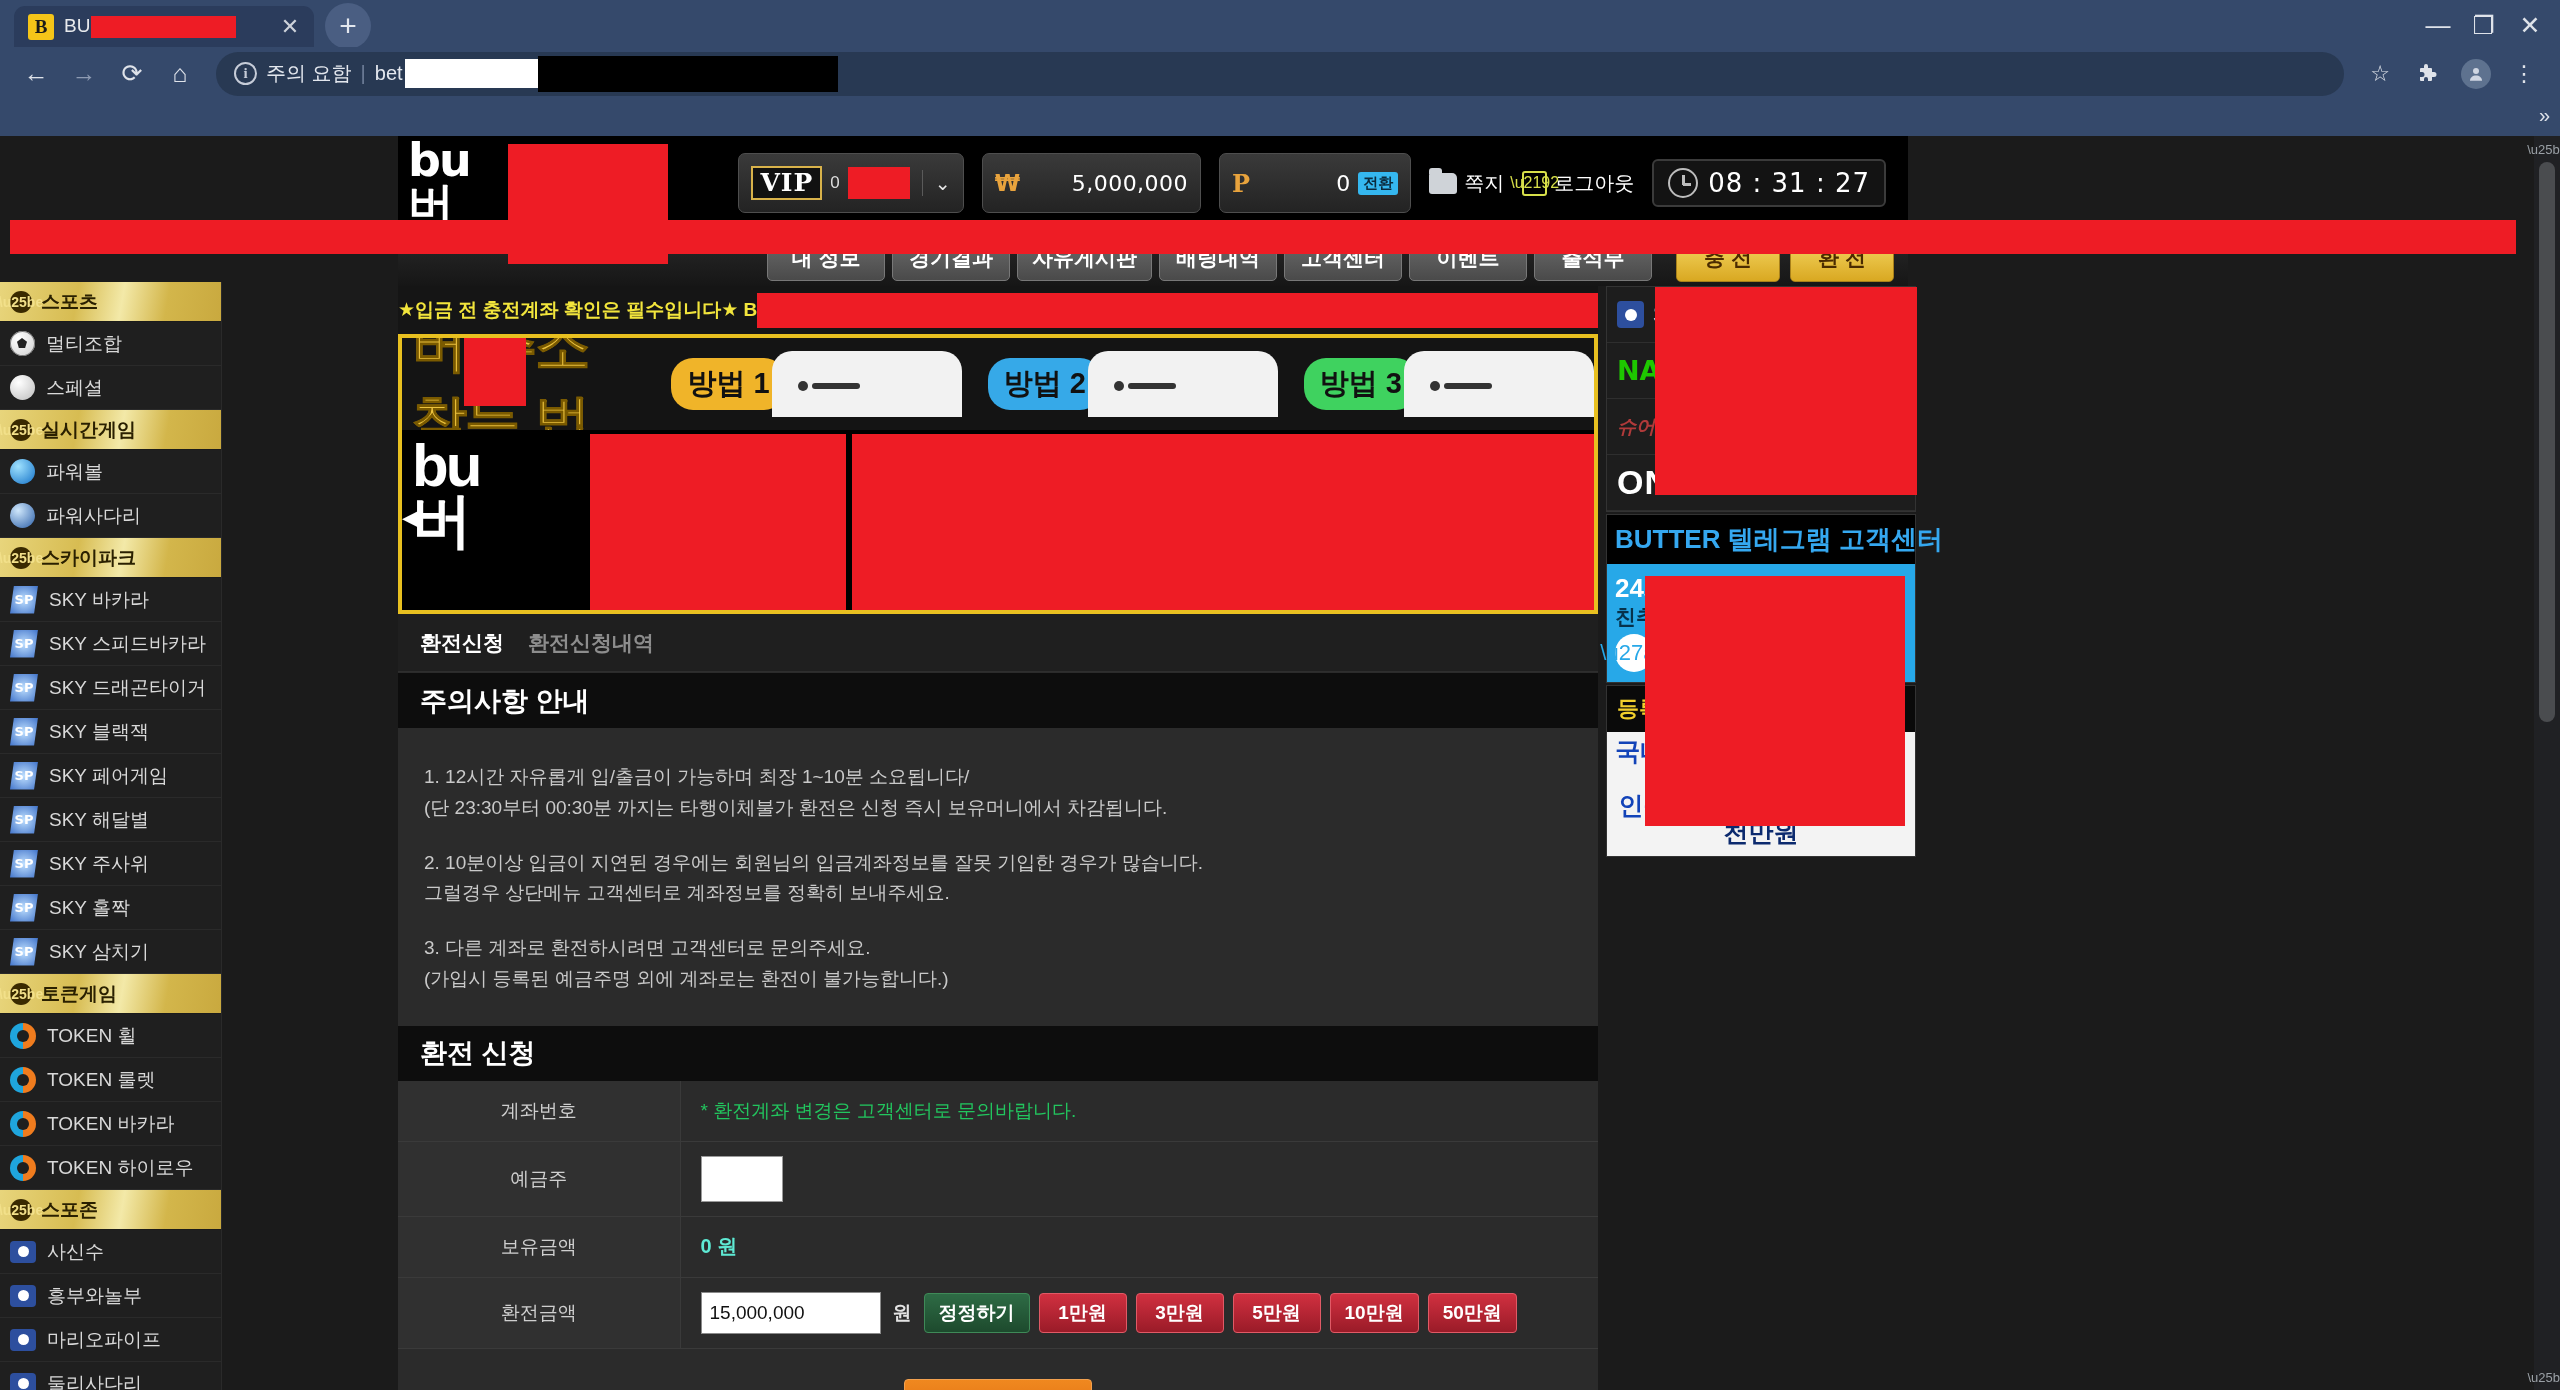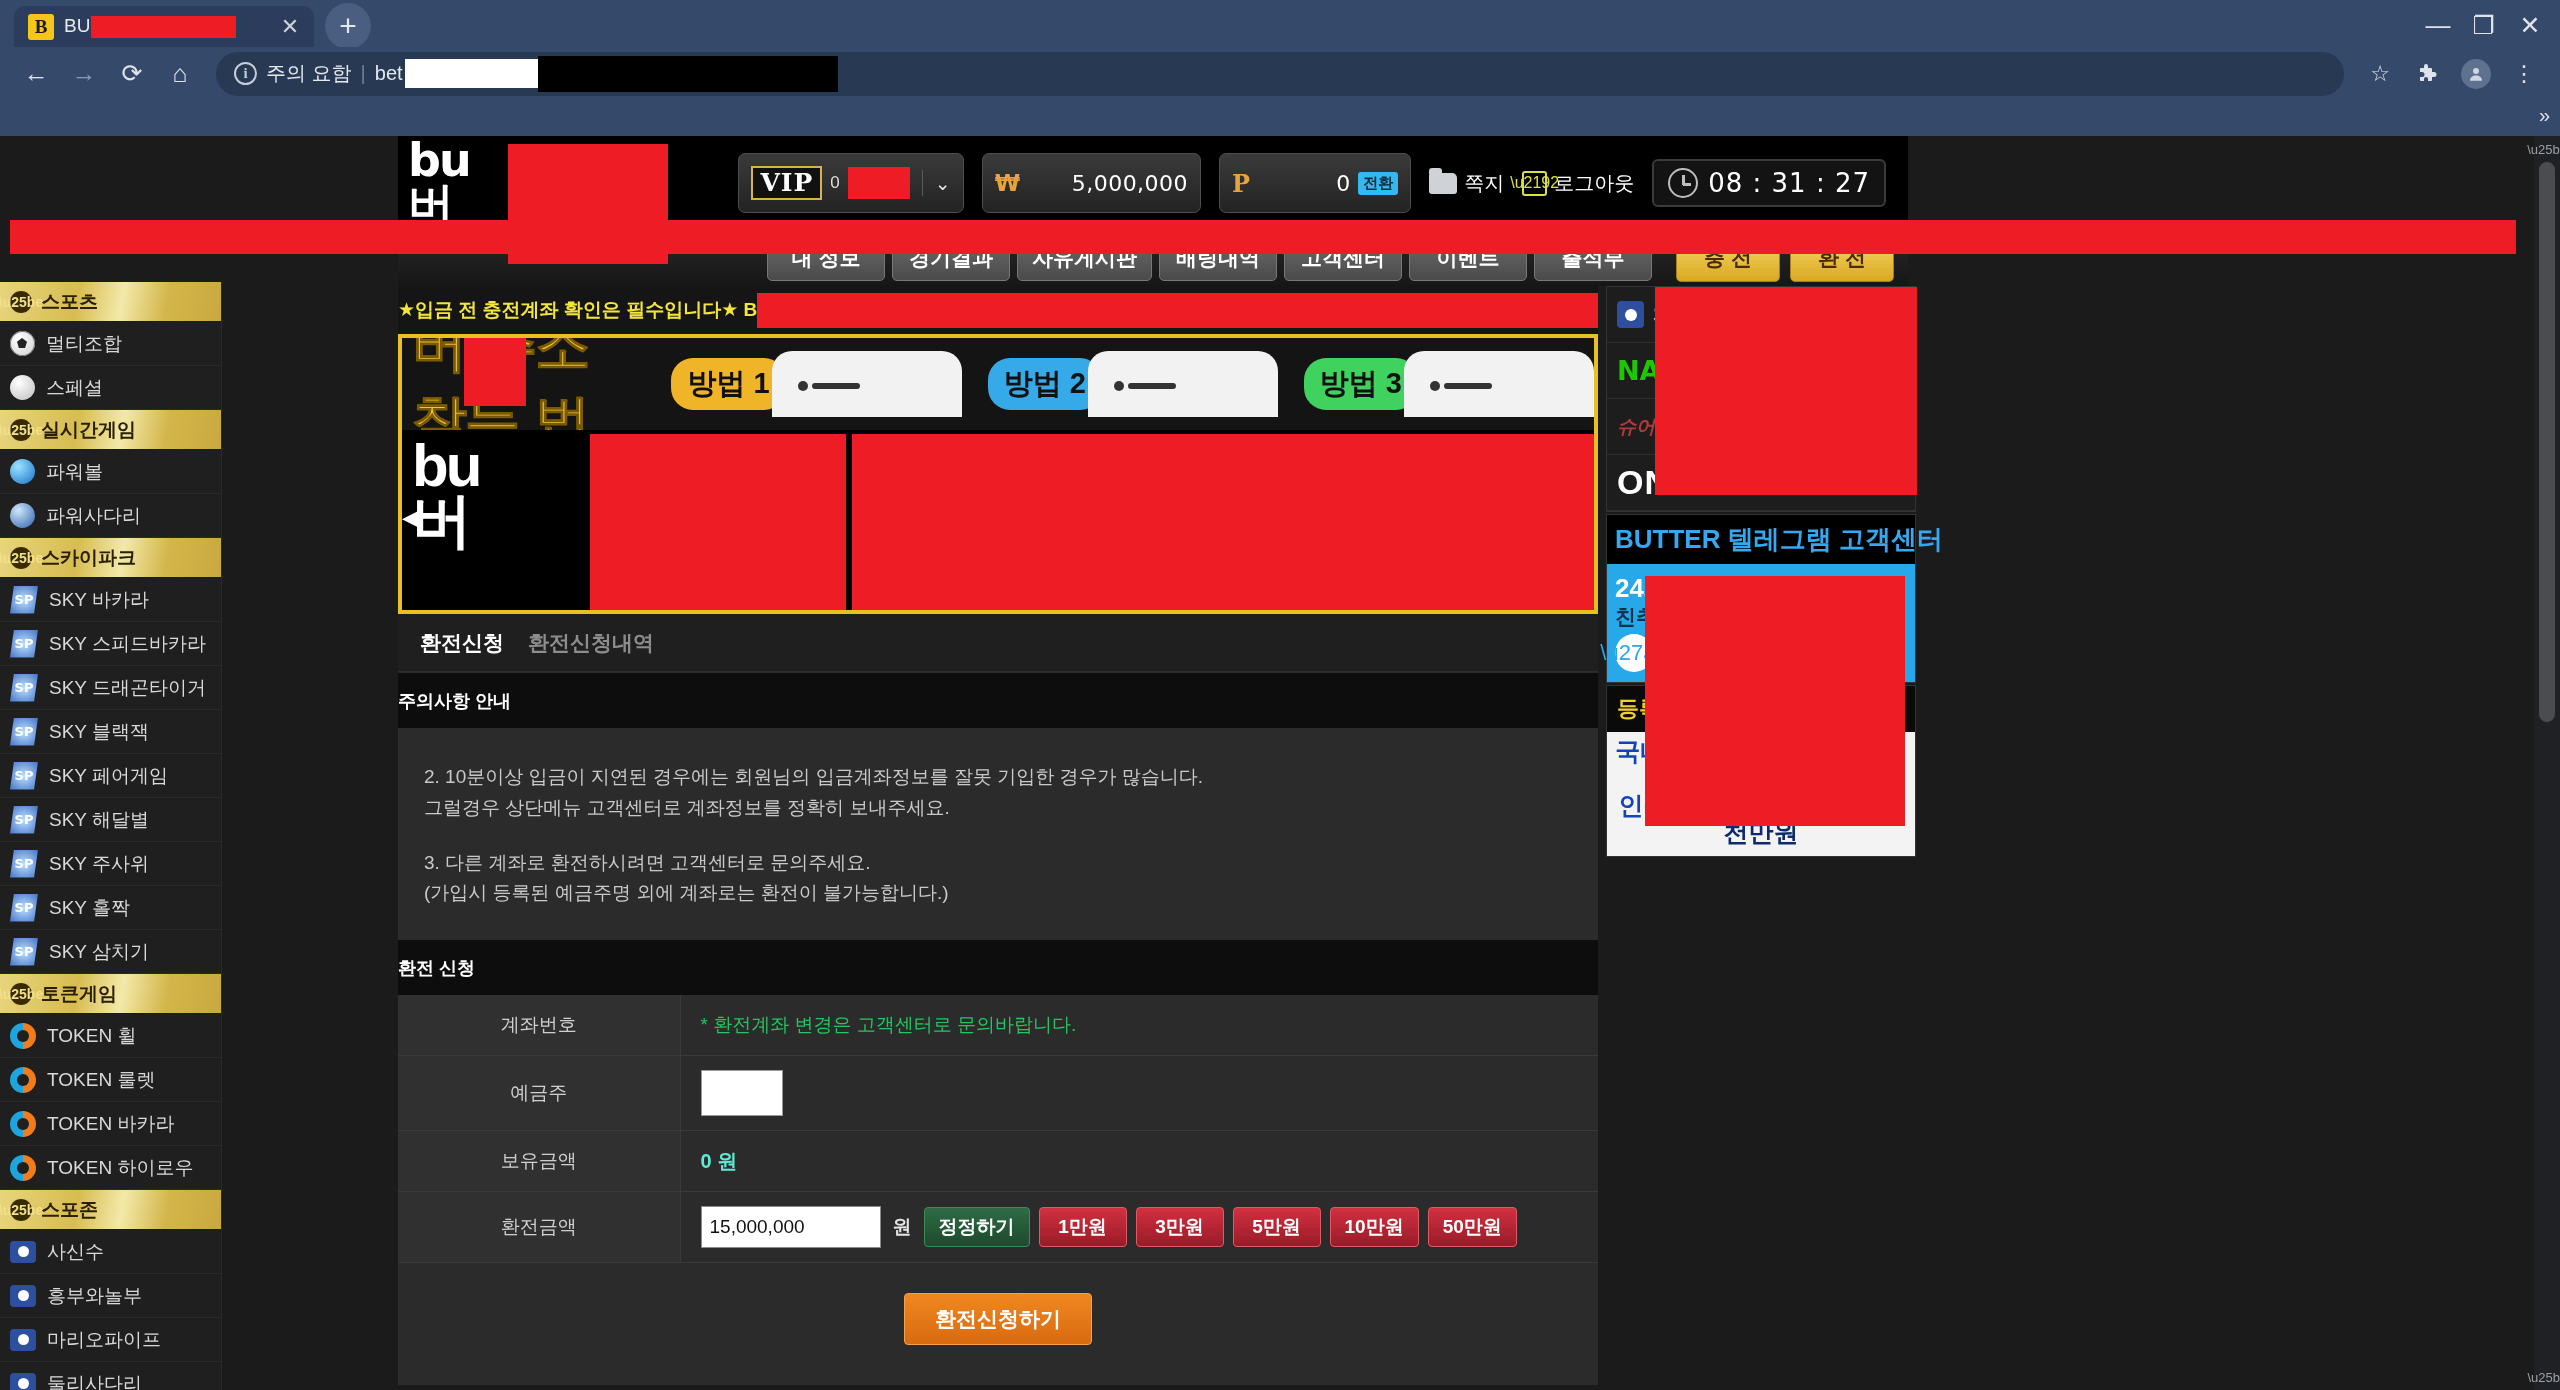--- a/index.html
+++ b/index.html
@@ -145,21 +145,21 @@
   .bn-redact-2 { position: absolute; left: 188px; top: 4px; width: 256px; height: 183px; background: #ee1c25; }
   .bn-redact-3 { position: absolute; left: 450px; top: 4px; width: 758px; height: 183px; background: #ee1c25; }
   .bn-arrow-l { position: absolute; left: 0px; top: 72px; color: #fff; font-size: 26px; z-index: 9; }
 
   
   .tabs-row { height: 58px; background: #1f1f1f; display: flex; align-items: center; padding-left: 22px; gap: 24px; border-bottom: 1px solid #2e2e2e; }
   .tab-lnk { font-size: 21px; color: #8d8d8d; font-weight: bold; }
   .tab-lnk.active { color: #fff; }
 
   
-  .panel-head { height: 56px; background: #0d0d0d; display: flex; align-items: center; color: #fff; font-size: 18px; font-weight: bold; border-top: 1px solid #2b2b2b; }
+  .panel-head { height: 56px; background: #0d0d0d; display: flex; align-items: center; padding-left: 22px; color: #fff; font-size: 27px; font-weight: bold; border-top: 1px solid #2b2b2b; }
   .panel-body { background: #2b2b2b; padding: 34px 26px 30px 26px; color: #c9c9c9; font-size: 19px; line-height: 1.62; }
   .para { margin-bottom: 24px; }
 
   
   .form-table { width: 100%; border-collapse: collapse; background: #2b2b2b; }
   .form-table tr { border-bottom: 1px solid #3a3a3a; }
   .form-table th {
     width: 282px; background: #303030; color: #cfcfcf; font-size: 19px; font-weight: normal;
     text-align: center; padding: 17px 0; border-right: 1px solid #3a3a3a;
   }
@@ -526,20 +526,24 @@
               </div>
             </div>
 
             <div class="tabs-row">
               <span class="tab-lnk active">환전신청</span>
               <span class="tab-lnk">환전신청내역</span>
             </div>
 
             <div class="panel-head">주의사항 안내</div>
             <div class="panel-body">
+              <div class="para">
+                <div>1. 12시간 자유롭게 입/출금이 가능하며 최장 1~10분 소요됩니다/</div>
+                <div>(단 23:30부터 00:30분 까지는 타행이체불가 환전은 신청 즉시 보유머니에서 차감됩니다.</div>
+              </div>
               <div class="para">
                 <div>2. 10분이상 입금이 지연된 경우에는 회원님의 입금계좌정보를 잘못 기입한 경우가 많습니다.</div>
                 <div>그럴경우 상단메뉴 고객센터로 계좌정보를 정확히 보내주세요.</div>
               </div>
               <div class="para" style="margin-bottom:0">
                 <div>3. 다른 계좌로 환전하시려면 고객센터로 문의주세요.</div>
                 <div>(가입시 등록된 예금주명 외에 계좌로는 환전이 불가능합니다.)</div>
               </div>
             </div>
 

